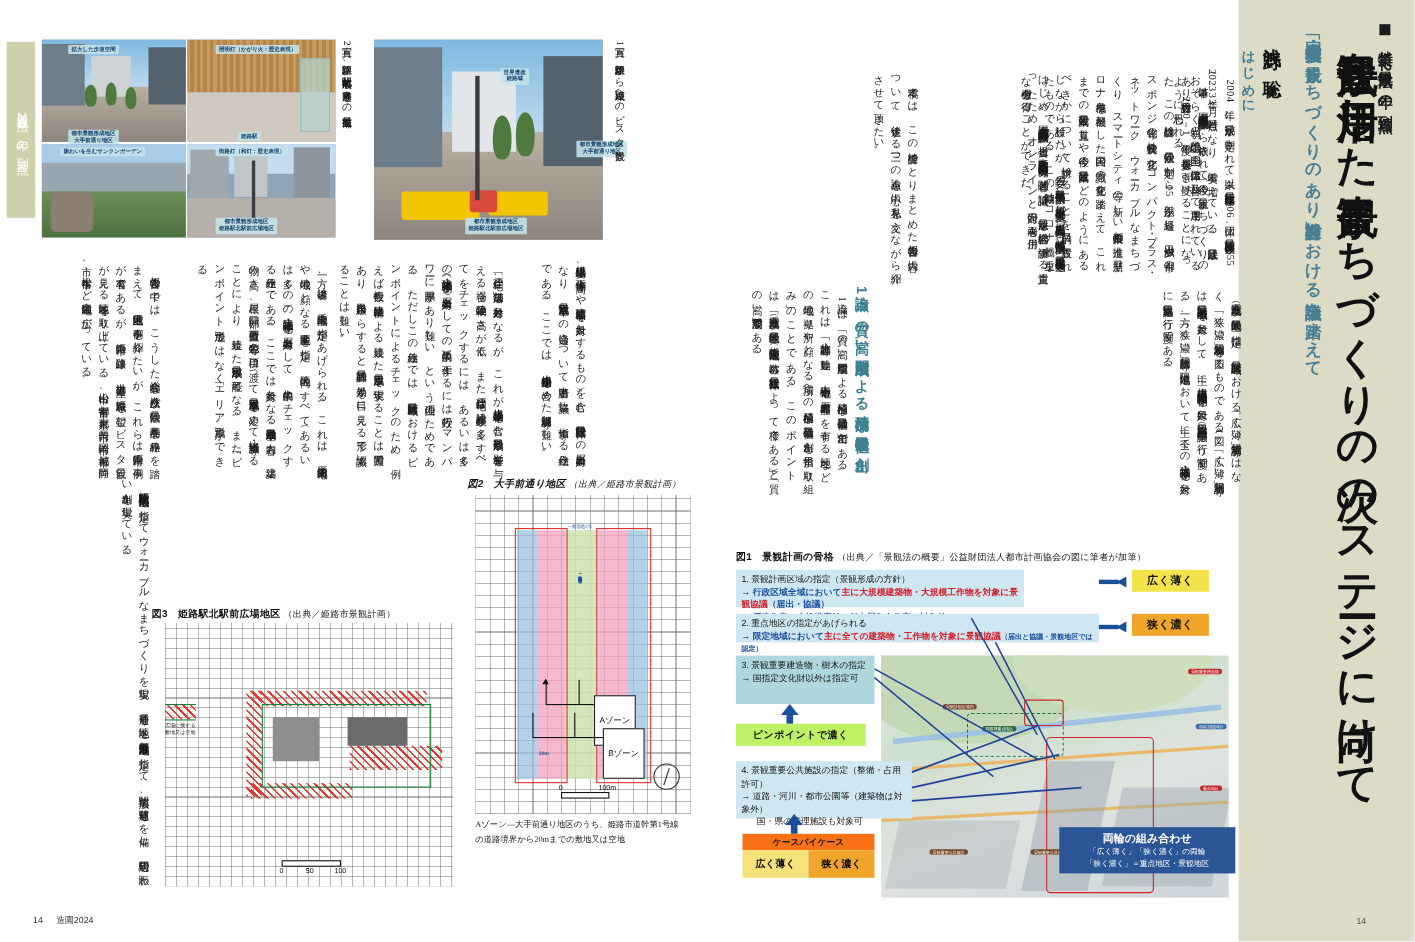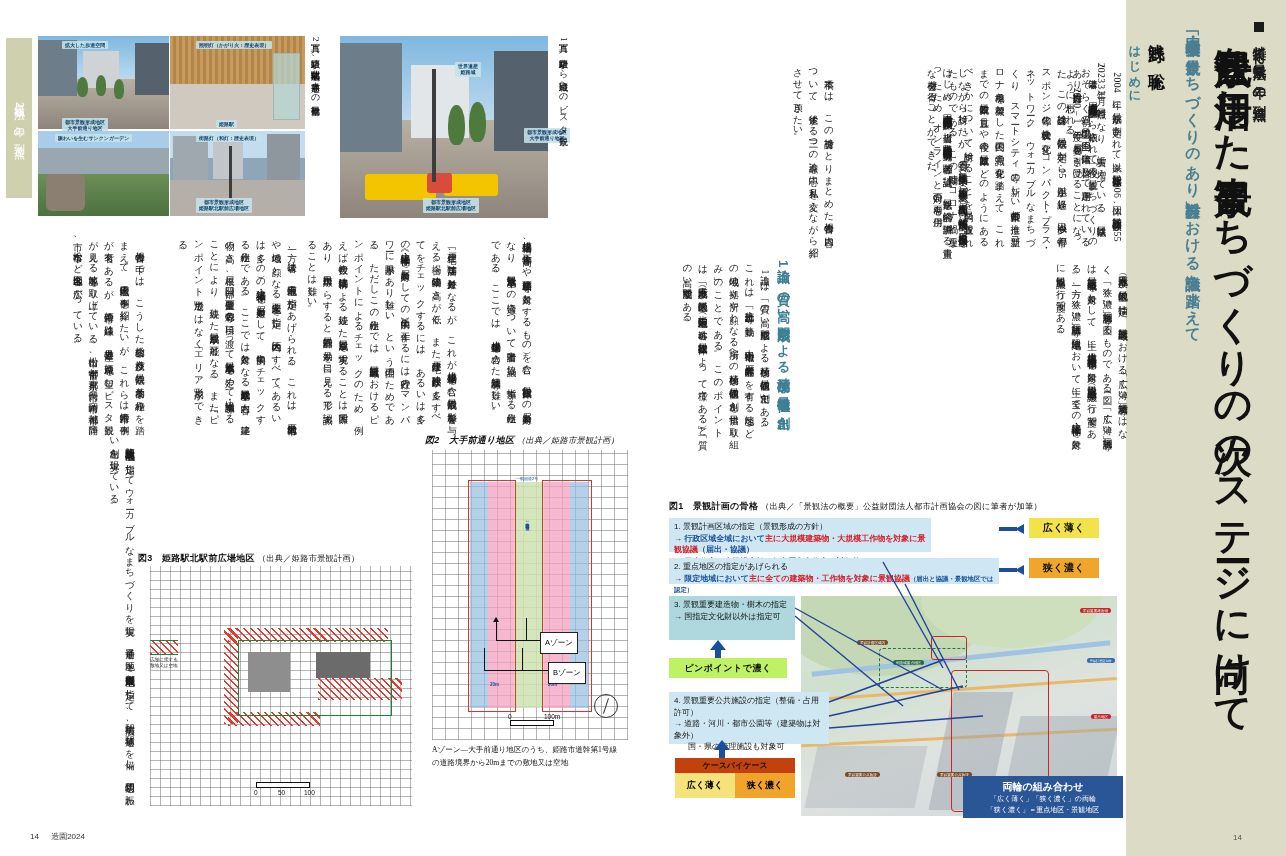--- a/index.html
+++ b/index.html
@@ -164,21 +164,21 @@
       repeating-linear-gradient(0deg,rgba(110,110,110,.5) 0 1px,transparent 1px 9px),
       repeating-linear-gradient(90deg,rgba(110,110,110,.5) 0 1px,transparent 1px 10px),
       #ffffff;
   }
   .zoneband{position:absolute;border:1.2px solid #e03030;}
   .pinkband{position:absolute;background:rgba(243,160,190,.75);}
   .blueband{position:absolute;background:rgba(150,190,225,.7);}
   .greenband{position:absolute;background:rgba(206,224,176,.85);}
   .callout{
     position:absolute;border:1px solid #222;background:#fff;
-    font-size:7.5px;padding:5px 4px;font-family:"Liberation Sans",sans-serif;
+    font-size:7.5px;padding:17px 4px;font-family:"Liberation Sans",sans-serif;
     white-space:nowrap;
   }
   .leader{position:absolute;background:#111;}
   .scale-lbl{position:absolute;font-size:6.5px;color:#111;font-family:"Liberation Sans",sans-serif;}
   .note{
     position:absolute;font-size:7.6px;line-height:1.65;color:#111;
   }
   .hatch{
     position:absolute;
     background:repeating-linear-gradient(45deg,#e23b2e 0 1.5px,transparent 1.5px 5px);
@@ -229,21 +229,21 @@
   }
   .aer-chip.red{background:#c0272d;}
   .box-navy{
     position:absolute;background:#2a5596;color:#fff;
     font-family:"Liberation Sans",sans-serif;text-align:center;
     padding:3px 4px;
   }
   .box-navy .h{font-size:10px;font-weight:700;line-height:1.5;}
   .box-navy .s{font-size:7px;line-height:1.5;}
   .casebox{position:absolute;font-family:"Liberation Sans",sans-serif;}
-  .case-h{font-size:8px;font-weight:700;color:#111;text-align:center;padding:2px 0;background:#c2410c;}
+  .case-h{font-size:8px;font-weight:700;color:#111;text-align:center;padding:2px 0;background:#f97316;}
   .case-cells{display:flex;}
   .case-cells div{flex:1;font-size:9px;font-weight:700;text-align:center;padding:6px 2px;}
   .c-yellow{background:#f5e27a;}
   .c-orange{background:#f0a52a;}
 
   .pg-left{
     position:absolute;left:30px;bottom:14px;
     font-size:8px;color:#333;font-family:"Liberation Sans",sans-serif;
   }
   .pg-left .mag{margin-left:10px;}
@@ -510,21 +510,21 @@
     <div class="arrow-up" style="left:71px;top:740px;"></div>
 
     <div class="casebox" style="left:32px;top:758px;width:120px;">
       <div class="case-h">ケースバイケース</div>
       <div class="case-cells">
         <div class="c-yellow">広く薄く</div>
         <div class="c-orange">狭く濃く</div>
       </div>
     </div>
 
-    <div class="box-navy" style="left:320px;top:776px;width:152px;">
+    <div class="box-navy" style="left:320px;top:752px;width:152px;">
       <div class="h">両輪の組み合わせ</div>
       <div class="s">「広く薄く」「狭く濃く」の両輪</div>
       <div class="s">「狭く濃く」＝重点地区・景観地区</div>
     </div>
 
     <svg style="position:absolute;left:0;top:490px;width:643px;height:340px;pointer-events:none;">
       <line x1="152" y1="118" x2="300" y2="200" stroke="#22429a" stroke-width="1.4"></line>
       <line x1="152" y1="126" x2="260" y2="216" stroke="#22429a" stroke-width="1.4"></line>
       <line x1="186" y1="212" x2="300" y2="170" stroke="#22429a" stroke-width="1.6"></line>
       <line x1="186" y1="226" x2="320" y2="196" stroke="#22429a" stroke-width="1.6"></line>

